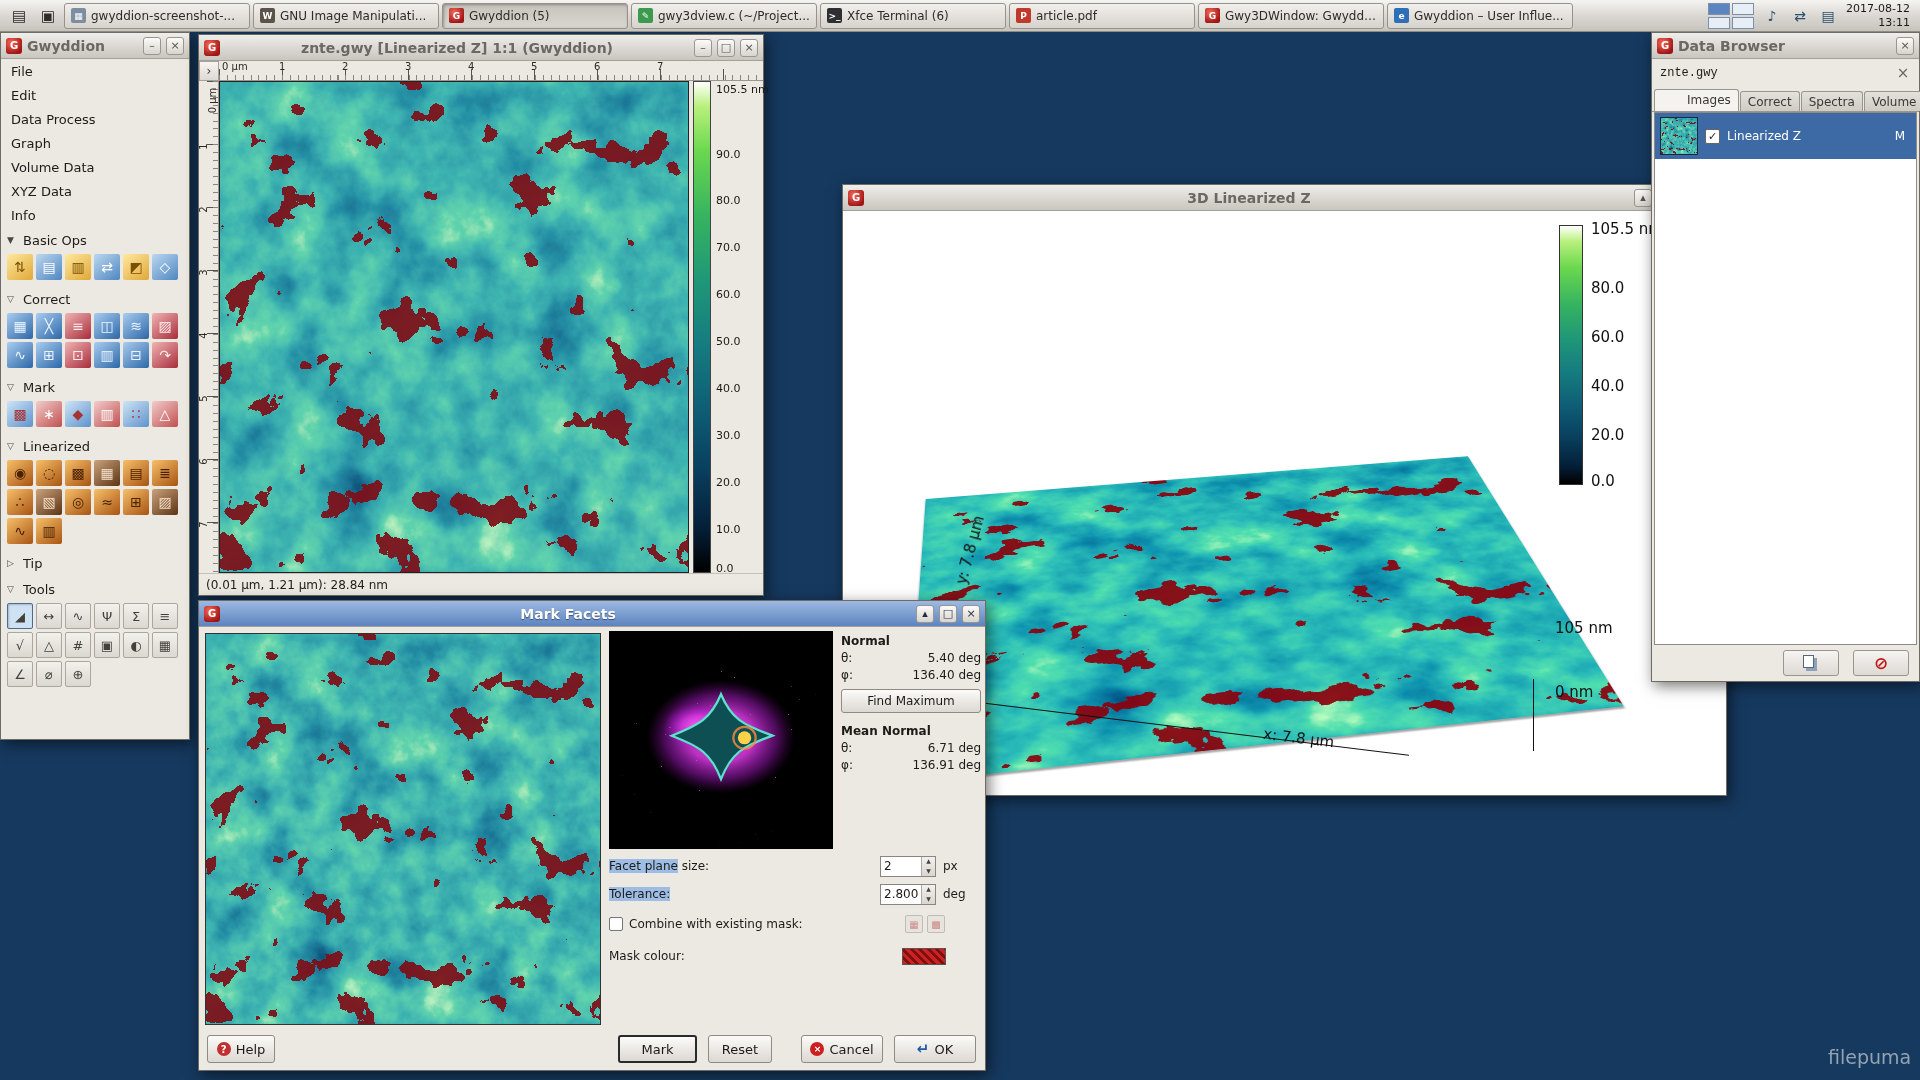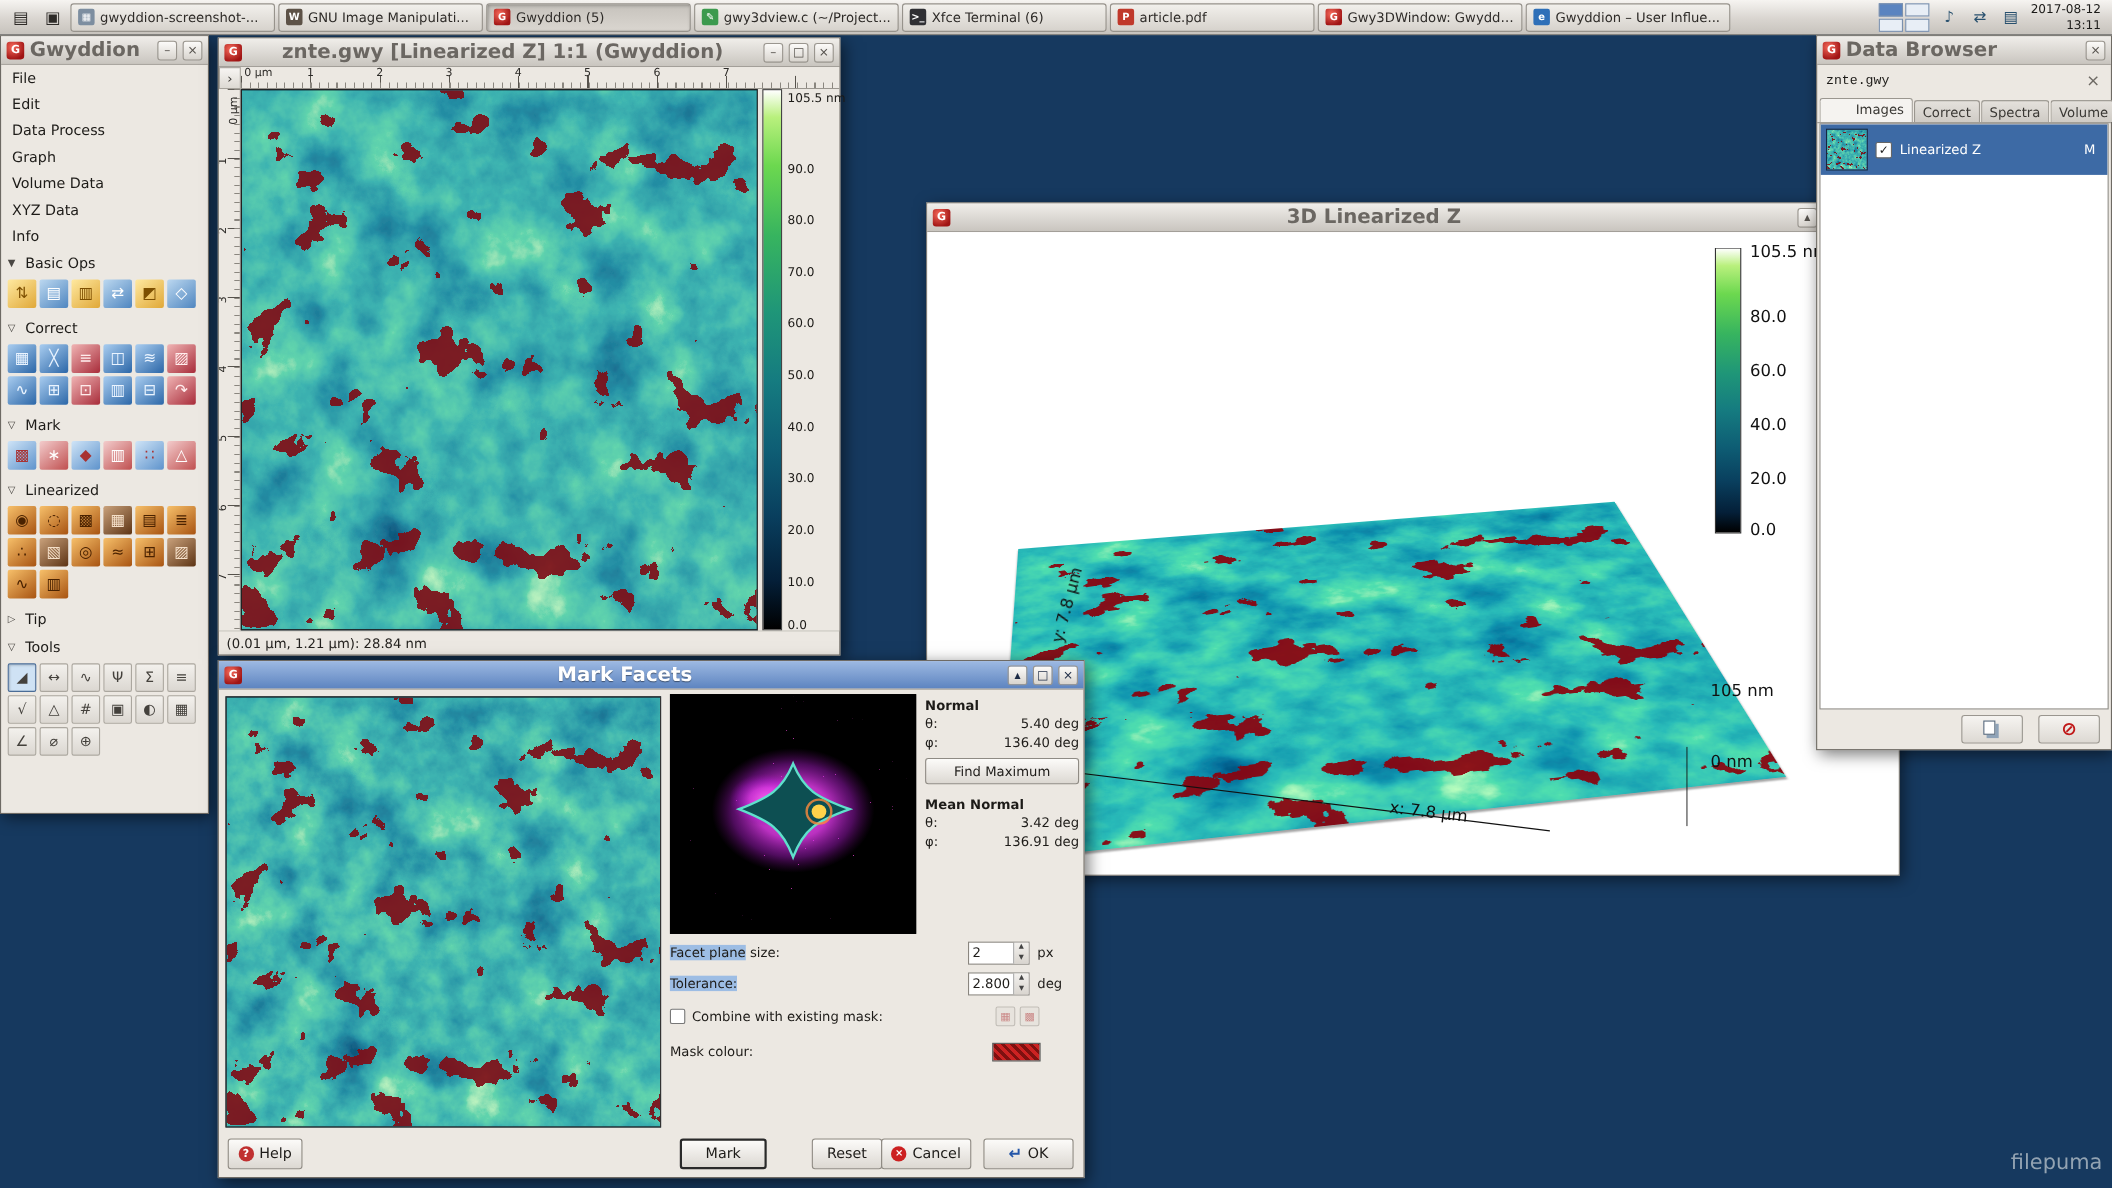--- a/index.html
+++ b/index.html
@@ -2,21 +2,21 @@
 <html><head>
 <meta charset="utf-8">
 <style>
 *{margin:0;padding:0;box-sizing:border-box;}
 html,body{width:1920px;height:1080px;}
 body{font-family:"DejaVu Sans",sans-serif;background:#16395f;overflow:hidden;position:relative;font-size:13px;color:#1d1b18;}
 
 
 .window{position:absolute;background:#ece8e2;border:1px solid #6e6a64;box-shadow:3px 4px 14px rgba(0,0,0,.55);}
 .tbar{height:26px;display:flex;align-items:center;gap:5px;padding:0 5px;background:linear-gradient(#f0eeea,#c9c5bf);border-bottom:1px solid #a39f99;}
-.tbar .ttl{flex:1;font-size:18px;color:#6b6舵762;color:#6b6762;font-weight:bold;text-align:center;white-space:nowrap;overflow:hidden;text-overflow:ellipsis;}
+.tbar .ttl{flex:1;font-size:14px;color:#6b6舵762;color:#6b6762;font-weight:bold;text-align:center;white-space:nowrap;overflow:hidden;text-overflow:ellipsis;}
 .tbar.active{background:linear-gradient(#9db9e2,#5d84c0);}
 .tbar.active .ttl{color:#fff;text-shadow:0 1px 1px rgba(0,0,0,.45);}
 .wbtn{width:18px;height:18px;flex:none;display:flex;align-items:center;justify-content:center;font-size:11px;color:#57534e;background:linear-gradient(#fcfbf9,#d8d4ce);border:1px solid #9a968f;border-radius:3px;line-height:1;}
 .tbar.active .wbtn{color:#1d2b45;}
 .gicon{width:16px;height:16px;flex:none;border-radius:3px;background:radial-gradient(circle at 35% 30%,#f5695a,#a01414 75%);color:#fff;font-size:10px;font-weight:bold;display:flex;align-items:center;justify-content:center;}
 
 
 .taskbar{position:absolute;left:0;top:0;width:1920px;height:32px;background:linear-gradient(#f6f4f1,#d9d5d0 55%,#c7c3bd);border-bottom:1px solid #8e8a84;display:flex;align-items:center;gap:3px;padding:0 6px;z-index:100;}
 .launcher{width:26px;height:26px;display:flex;align-items:center;justify-content:center;font-size:15px;color:#2e2b28;border:1px solid transparent;border-radius:3px;}
 .taskbtn{width:186px;height:26px;flex:none;display:flex;align-items:center;gap:5px;padding:0 6px;background:linear-gradient(#f2f0ec,#d6d2cc);border:1px solid #97938c;border-radius:3px;font-size:12px;color:#2e2b28;}
@@ -476,21 +476,21 @@
         <span>5.40 deg</span>
       </div>
     <div class="nrow">
         <span>φ:</span>
         <span>136.40 deg</span>
       </div>
     <div class="findmax">Find Maximum</div>
     <div class="nhead">Mean Normal</div>
     <div class="nrow">
         <span>θ:</span>
-        <span>3.42 deg</span>
+        <span>6.71 deg</span>
       </div>
     <div class="nrow">
         <span>φ:</span>
         <span>136.91 deg</span>
       </div>
   </div>
 
   <div class="prow" style="top:254px">
     <span class="plabel"><span class="hl">Facet plane</span><span> size:</span></span>
     <span class="spin">
@@ -529,21 +529,21 @@
     <span class="swatch"></span>
   </div>
 
   <div class="btn" style="left:8px;width:68px">
     <span class="ico-help">?</span>
     <span>Help</span>
   </div>
   <div class="btn default" style="left:419px;width:79px">
     <span>Mark</span>
   </div>
-  <div class="btn" style="left:539px;width:64px">
+  <div class="btn" style="left:509px;width:64px">
     <span>Reset</span>
   </div>
   <div class="btn" style="left:602px;width:82px">
     <span class="ico-cancel">×</span>
     <span>Cancel</span>
   </div>
   <div class="btn" style="left:695px;width:82px">
     <span class="ico-ok">↵</span>
     <span>OK</span>
   </div>

